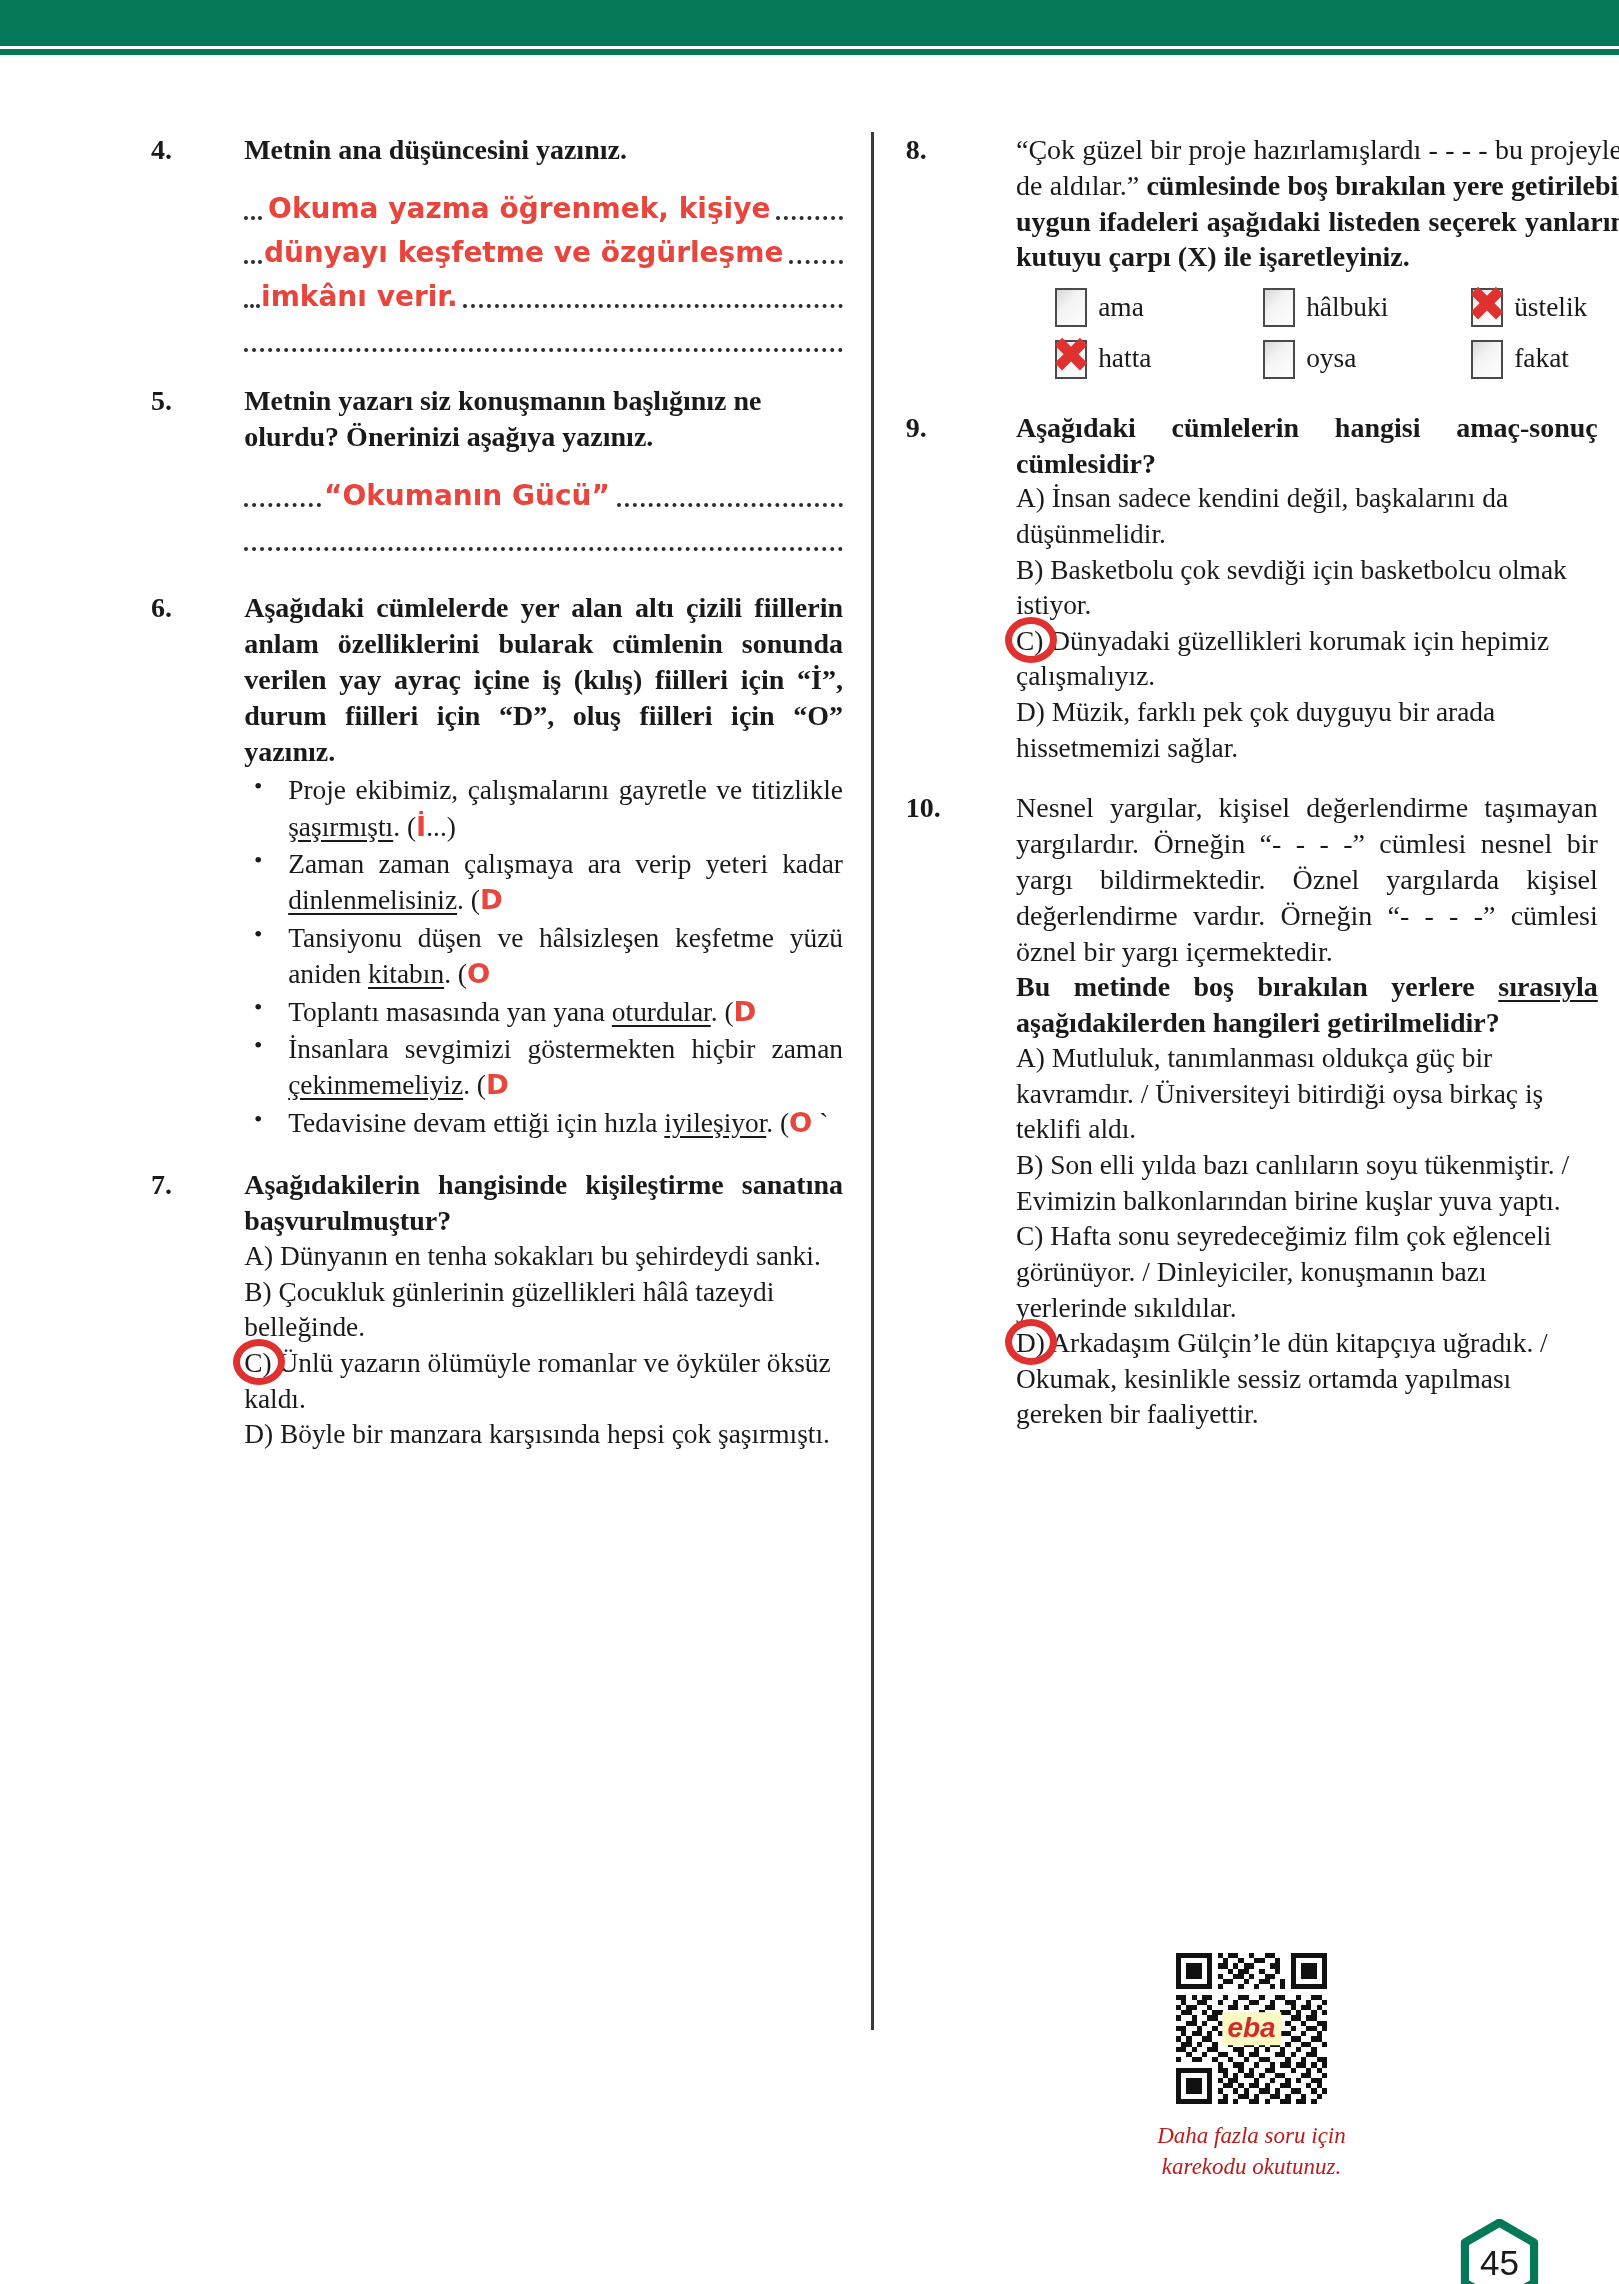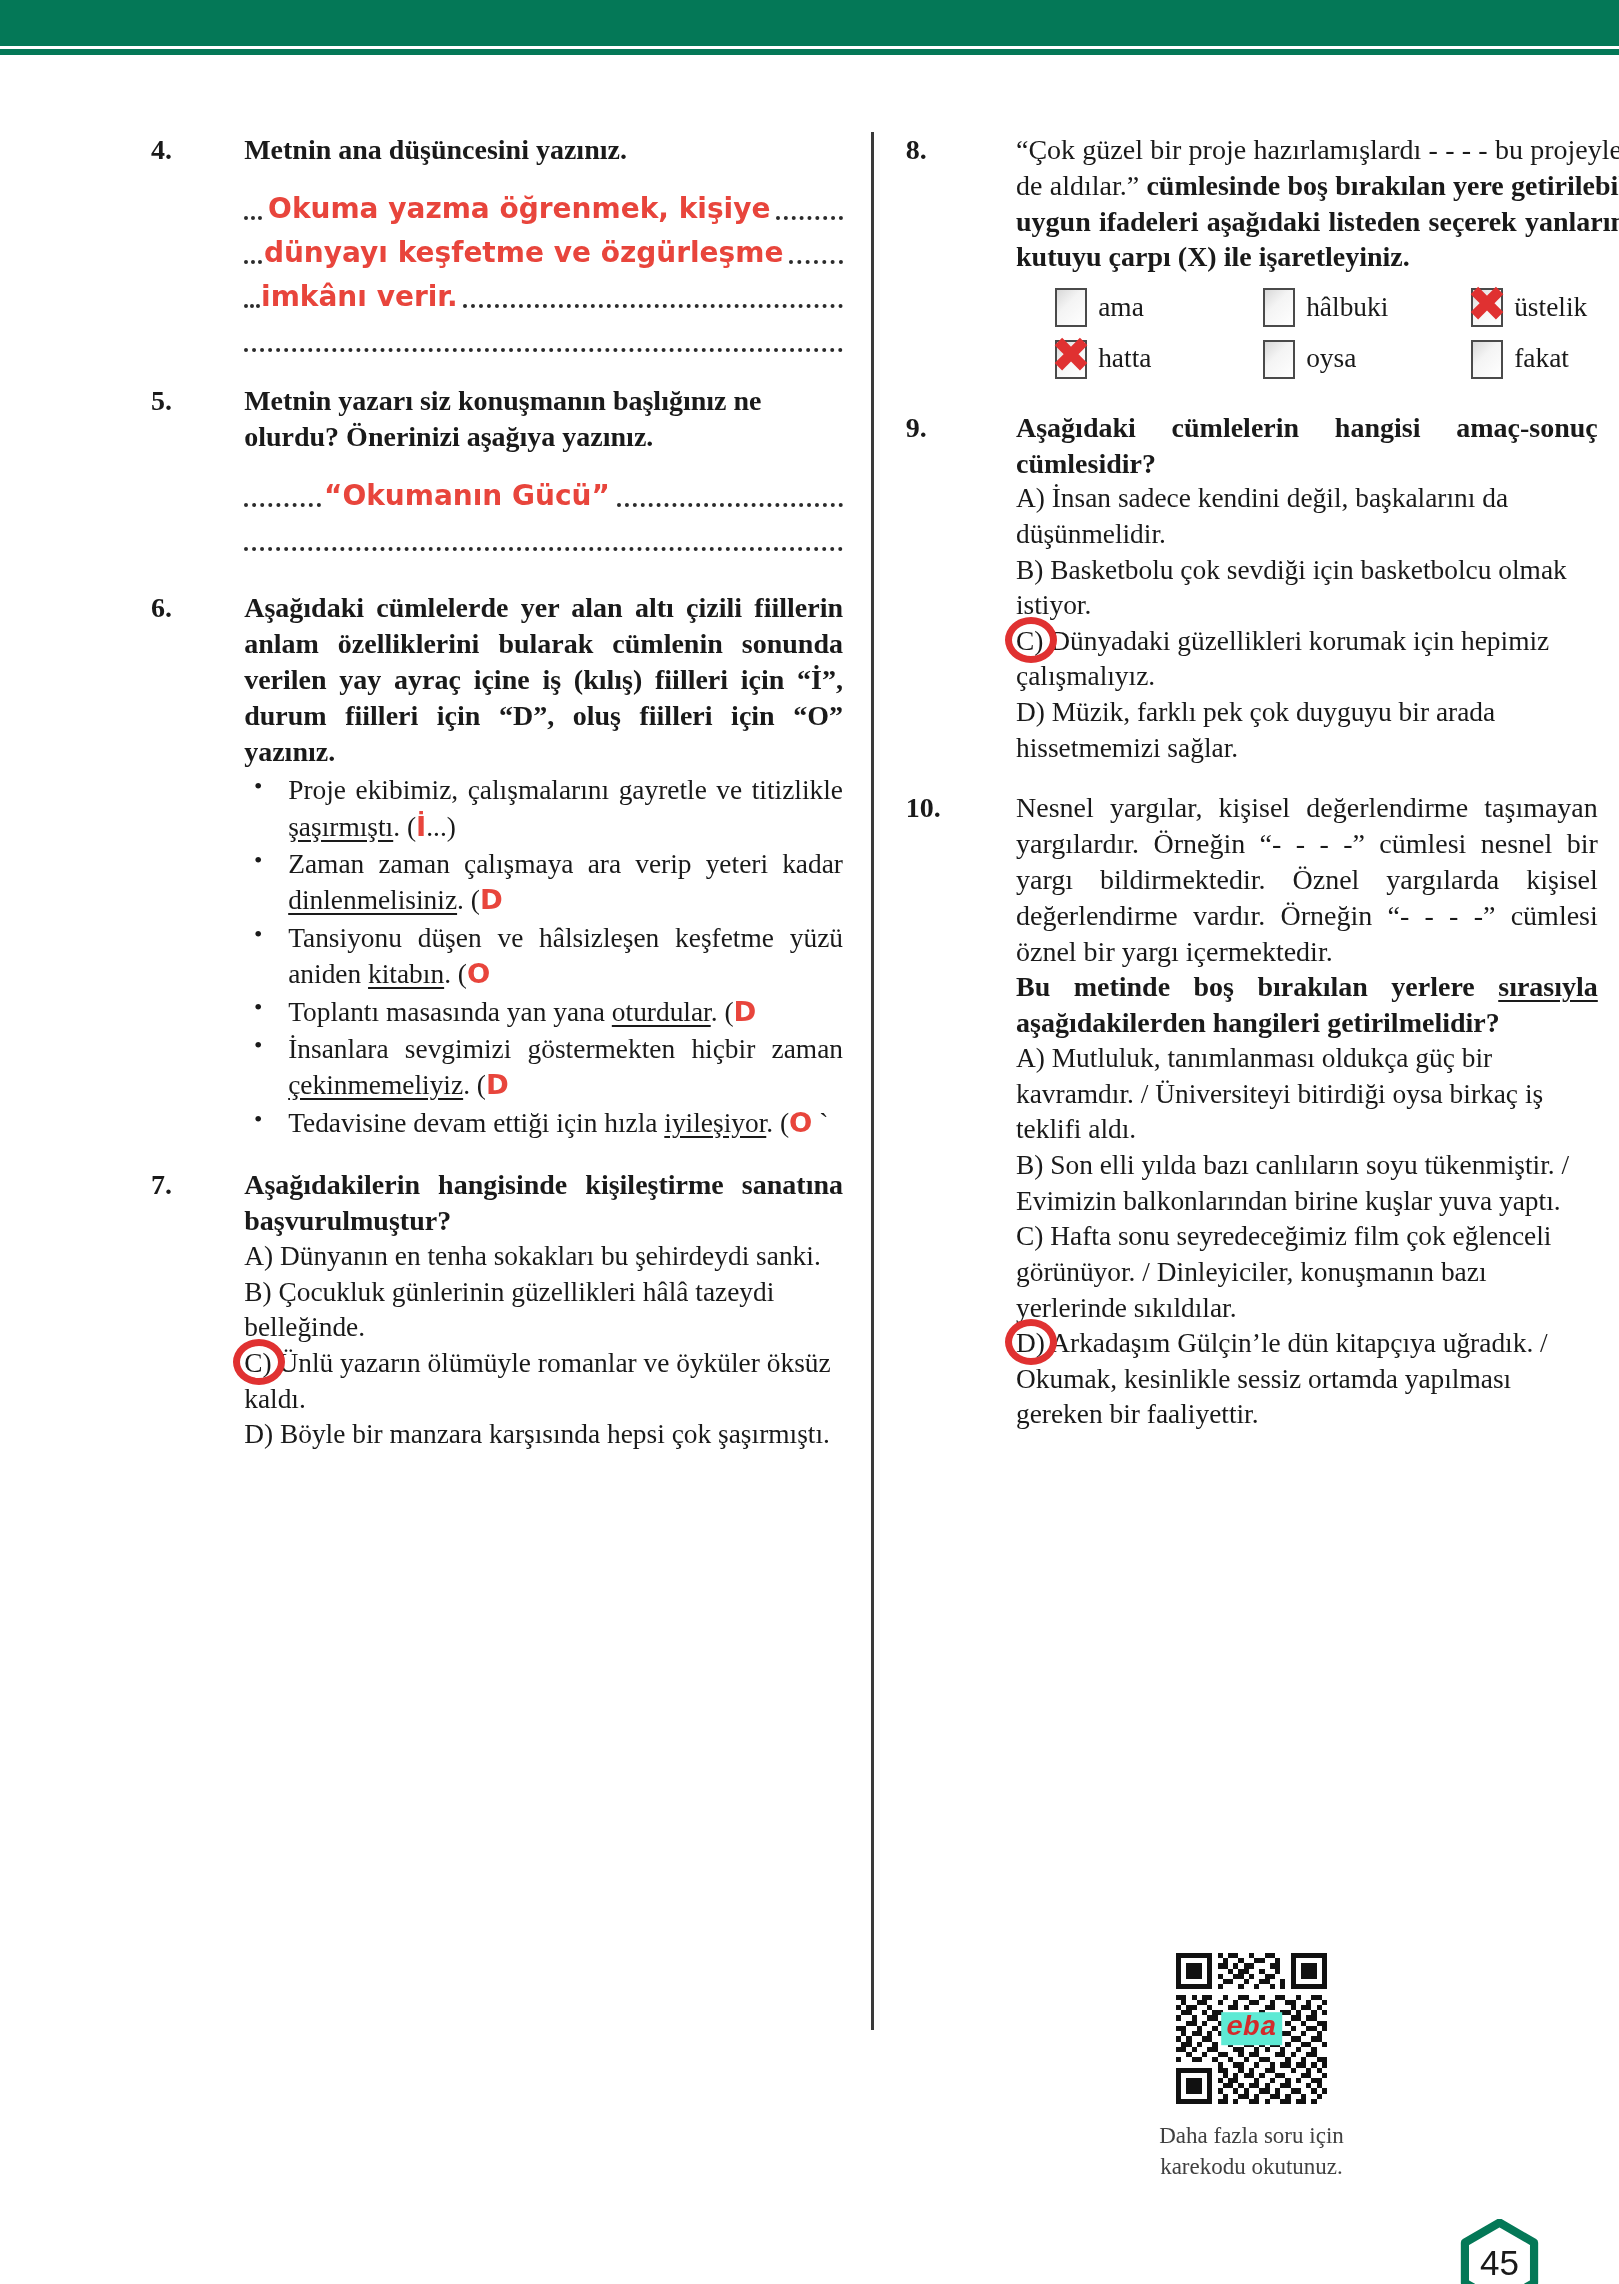--- a/index.html
+++ b/index.html
@@ -205,34 +205,35 @@
     height: 151px;
     margin: 0 auto;
     position: relative;
     image-rendering: pixelated;
   }
   .qr-logo {
     position: absolute;
     left: 50%;
     top: 50%;
     transform: translate(-50%,-50%);
-    background: #5eead4;
+    background: #fef9c3;
     padding: 2.8px 5.6px;
     color: #d32b2b;
-    font-family: Liberation Mono, monospace;
+    font-family: Liberation Sans, sans-serif;
     font-style: italic;
     font-weight: bold;
     font-size: 28px;
     line-height: 1;
   }
   .qr-caption {
     margin-top: 15.5px;
+    font-style: italic;
     font-size: 23px;
     line-height: 1.35;
-    color: #404040;
+    color: #b91c1c;
   }
 
   .pagenum {
     position: absolute;
     left: 1454px;
     top: 2164px;
     width: 91px;
     height: 87px;
   }
   .pagenum .hex {

